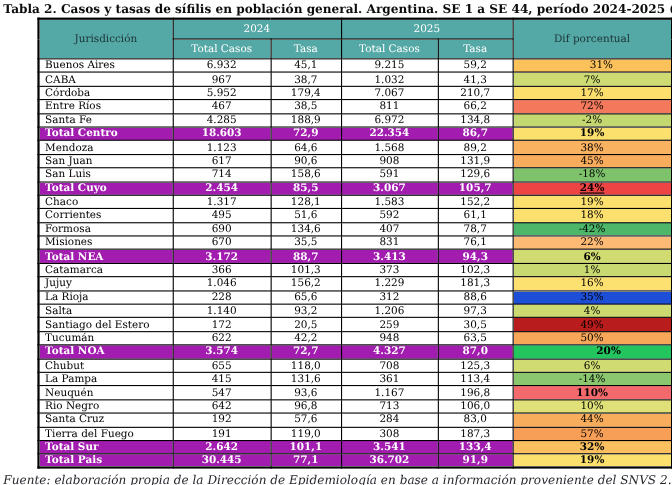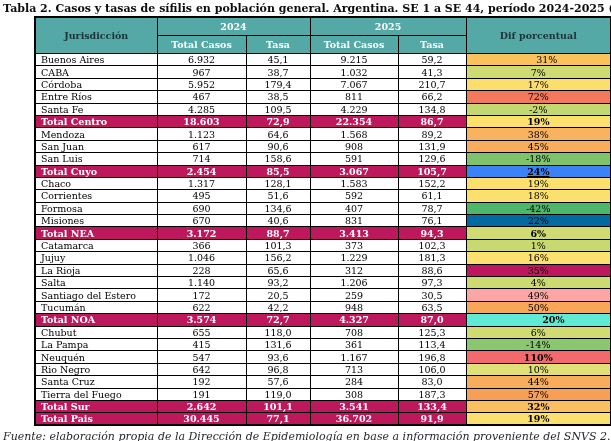--- a/index.html
+++ b/index.html
@@ -17,32 +17,32 @@
     border-collapse: collapse; table-layout: fixed;
     margin-left: 34px; width: 576px;
     border: 2px solid #000;
   }
   table.sif th, table.sif td {
     border: 1px solid #000;
     overflow: hidden; white-space: nowrap;
     box-sizing: border-box;
   }
   thead th {
-    background: #54a8a5; font-weight: bold; font-size: 9.5px;
+    background: #54a8a5; font-weight: normal; font-size: 9.5px;
     height: 17px; line-height: 15px; text-align: center;
   }
   thead th.dark { color: #1c3338; }
   thead th.light { color: #ffffff; }
   tbody td {
     height: 12.4px; line-height: 11px; font-size: 9.5px; color: #000;
     padding: 0;
   }
   td.jur { text-align: left; padding-left: 5px; }
   td.num, td.dif { text-align: center; }
-  tr.total td { background: #be185d; color: #ffffff; font-weight: bold; }
+  tr.total td { background: #a21caf; color: #ffffff; font-weight: bold; }
   tr.total td.dif { color: #000000; }
   .source {
     font-style: italic; font-size: 11px; color: #26262e;
     padding: 4px 0 0 3px; white-space: nowrap;
   }
 </style>
 </head>
 <body>
 
 <div class="page">
@@ -100,22 +100,22 @@
           <td class="jur">Entre Ríos</td>
           <td class="num">467</td>
           <td class="num">38,5</td>
           <td class="num">811</td>
           <td class="num">66,2</td>
           <td class="dif" style="background: rgb(244, 121, 92);">72%</td>
         </tr>
         <tr>
           <td class="jur">Santa Fe</td>
           <td class="num">4.285</td>
-          <td class="num">109,5</td>
-          <td class="num">4.229</td>
+          <td class="num">188,9</td>
+          <td class="num">6.972</td>
           <td class="num">134,8</td>
           <td class="dif" style="background: rgb(195, 216, 112);">-2%</td>
         </tr>
         <tr class="total">
           <td class="jur">Total Centro</td>
           <td class="num">18.603</td>
           <td class="num">72,9</td>
           <td class="num">22.354</td>
           <td class="num">86,7</td>
           <td class="dif" style="background: rgb(251, 224, 110);">19%</td>
@@ -143,21 +143,21 @@
           <td class="num">591</td>
           <td class="num">129,6</td>
           <td class="dif" style="background: rgb(126, 195, 108);">-18%</td>
         </tr>
         <tr class="total">
           <td class="jur">Total Cuyo</td>
           <td class="num">2.454</td>
           <td class="num">85,5</td>
           <td class="num">3.067</td>
           <td class="num">105,7</td>
-          <td class="dif" style="background: #3b82f6; text-decoration: underline;">24%</td>
+          <td class="dif" style="background: #ef4444; text-decoration: underline;">24%</td>
         </tr>
         <tr>
           <td class="jur">Chaco</td>
           <td class="num">1.317</td>
           <td class="num">128,1</td>
           <td class="num">1.583</td>
           <td class="num">152,2</td>
           <td class="dif" style="background: rgb(251, 224, 110);">19%</td>
         </tr>
         <tr>
@@ -172,24 +172,24 @@
           <td class="jur">Formosa</td>
           <td class="num">690</td>
           <td class="num">134,6</td>
           <td class="num">407</td>
           <td class="num">78,7</td>
           <td class="dif" style="background: rgb(77, 182, 104);">-42%</td>
         </tr>
         <tr>
           <td class="jur">Misiones</td>
           <td class="num">670</td>
-          <td class="num">40,6</td>
+          <td class="num">35,5</td>
           <td class="num">831</td>
           <td class="num">76,1</td>
-          <td class="dif" style="background: #0369a1;">22%</td>
+          <td class="dif" style="background: #fdba74;">22%</td>
         </tr>
         <tr class="total">
           <td class="jur">Total NEA</td>
           <td class="num">3.172</td>
           <td class="num">88,7</td>
           <td class="num">3.413</td>
           <td class="num">94,3</td>
           <td class="dif" style="background: rgb(208, 220, 114);">6%</td>
         </tr>
         <tr>
@@ -207,53 +207,53 @@
           <td class="num">1.229</td>
           <td class="num">181,3</td>
           <td class="dif" style="background: rgb(252, 225, 112);">16%</td>
         </tr>
         <tr>
           <td class="jur">La Rioja</td>
           <td class="num">228</td>
           <td class="num">65,6</td>
           <td class="num">312</td>
           <td class="num">88,6</td>
-          <td class="dif" style="background: #be185d;">35%</td>
+          <td class="dif" style="background: #1d4ed8;">35%</td>
         </tr>
         <tr>
           <td class="jur">Salta</td>
           <td class="num">1.140</td>
           <td class="num">93,2</td>
           <td class="num">1.206</td>
           <td class="num">97,3</td>
           <td class="dif" style="background: rgb(204, 218, 113);">4%</td>
         </tr>
         <tr>
           <td class="jur">Santiago del Estero</td>
           <td class="num">172</td>
           <td class="num">20,5</td>
           <td class="num">259</td>
           <td class="num">30,5</td>
-          <td class="dif" style="background: #fca5a5;">49%</td>
+          <td class="dif" style="background: #b91c1c;">49%</td>
         </tr>
         <tr>
           <td class="jur">Tucumán</td>
           <td class="num">622</td>
           <td class="num">42,2</td>
           <td class="num">948</td>
           <td class="num">63,5</td>
           <td class="dif" style="background: rgb(248, 167, 89);">50%</td>
         </tr>
         <tr class="total">
           <td class="jur">Total NOA</td>
           <td class="num">3.574</td>
           <td class="num">72,7</td>
           <td class="num">4.327</td>
           <td class="num">87,0</td>
-          <td class="dif" style="background: #5eead4; padding-left: 30px;">20%</td>
+          <td class="dif" style="background: #22c55e; padding-left: 30px;">20%</td>
         </tr>
         <tr>
           <td class="jur">Chubut</td>
           <td class="num">655</td>
           <td class="num">118,0</td>
           <td class="num">708</td>
           <td class="num">125,3</td>
           <td class="dif" style="background: rgb(208, 220, 114);">6%</td>
         </tr>
         <tr>

